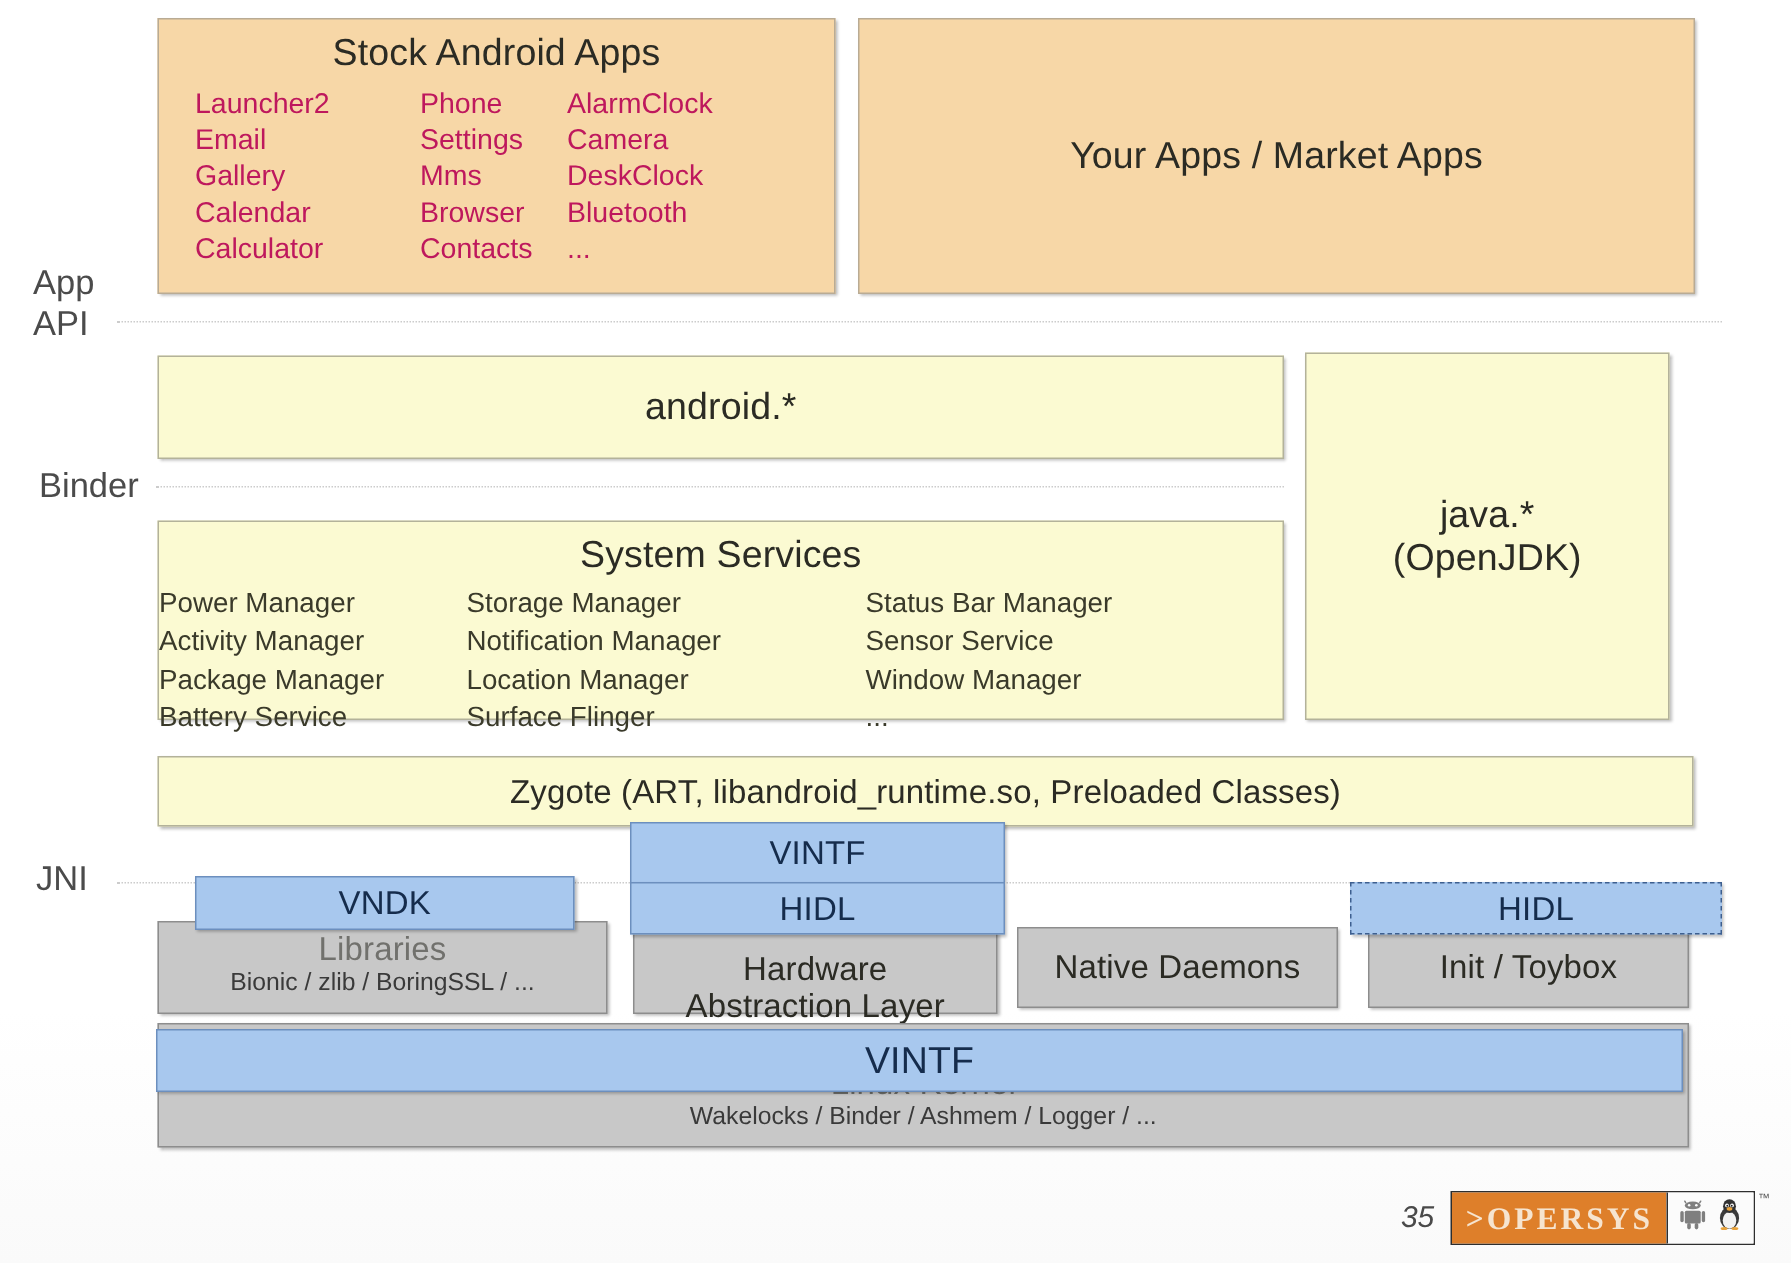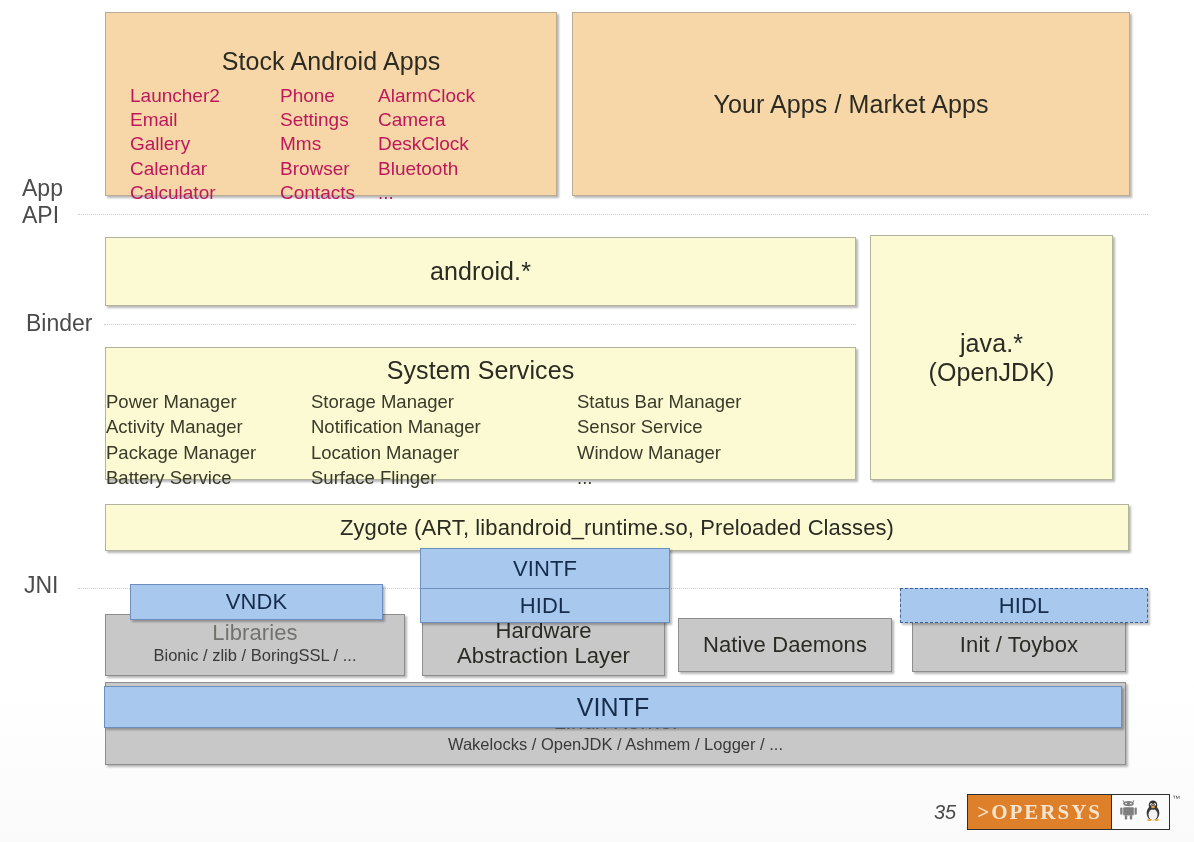--- a/index.html
+++ b/index.html
@@ -106,21 +106,21 @@
   <div class="side-label" style="left:22px; top:175px;">App
 API</div>
   <div class="divider" style="left:78px; top:214px; width:1070px;"></div>
 
   <div class="side-label" style="left:14px; top:310px;margin-left:12px;">Binder</div>
   <div class="divider" style="left:104px; top:324px; width:752px;"></div>
 
   <div class="side-label" style="left:24px; top:572px;">JNI</div>
   <div class="divider" style="left:78px; top:588px; width:1070px;"></div>
 
-  <div class="box orange" style="left:105px; top:12px; width:452px; height:184px; padding-top:34px;">
+  <div class="box orange" style="left:105px; top:12px; width:452px; height:184px; padding-top:8px;">
     <div class="title">Stock Android Apps</div>
     <div class="cols" style="margin-top:8px;">
       <div class="col" style="width:150px;">
         <span>Launcher2</span>
         <span>Email</span>
         <span>Gallery</span>
         <span>Calendar</span>
         <span>Calculator</span>
       </div>
       <div class="col" style="width:98px;">
@@ -180,21 +180,21 @@
   <div class="box cream center-all" style="left:105px; top:504px; width:1024px; height:47px;">
     <div class="title title-sm">Zygote (ART, libandroid_runtime.so, Preloaded Classes)</div>
   </div>
 
   <div class="box grey" style="left:105px; top:614px; width:300px; height:62px; padding-top:5px;">
     <div class="title title-sm hidden-behind">Libraries</div>
     <div style="font-size:16.5px; color:#3a3a3a; margin-top:1px;">Bionic / zlib / BoringSSL / ...</div>
   </div>
 
   <div class="box grey" style="left:422px; top:614px; width:243px; height:62px; padding-top:3px;">
-    <div class="title title-sm" style="white-space:pre-line;">Hardware
+    <div class="title title-sm" style="white-space:pre-line;margin-top:15px;">Hardware
 Abstraction Layer</div>
   </div>
 
   <div class="box grey center-all" style="left:678px; top:618px; width:214px; height:54px;">
     <div class="title title-sm">Native Daemons</div>
   </div>
 
   <div class="box grey center-all" style="left:912px; top:618px; width:214px; height:54px;">
     <div class="title title-sm">Init / Toybox</div>
   </div>
@@ -209,21 +209,21 @@
   <div class="box blue center-all" style="left:420px; top:588px; width:250px; height:35px;">
     <div class="title title-sm">HIDL</div>
   </div>
 
   <div class="box blue-dashed center-all" style="left:900px; top:588px; width:248px; height:35px;">
     <div class="title title-sm">HIDL</div>
   </div>
 
   <div class="box grey" style="left:105px; top:682px; width:1021px; height:83px; padding-top:26px;">
     <div class="title title-sm hidden-behind">Linux Kernel</div>
-    <div style="font-size:16.5px; color:#3a3a3a; margin-top:1px;">Wakelocks / OpenJDK / Ashmem / Logger / ...</div>
+    <div style="font-size:16.5px; color:#3a3a3a; margin-top:1px;">Wakelocks / Binder / Ashmem / Logger / ...</div>
   </div>
 
   <div class="box blue center-all" style="left:104px; top:686px; width:1018px; height:42px;">
     <div class="title">VINTF</div>
   </div>
 
   <div id="footer">
     <div id="page-num">35</div>
     <div id="logo-wrap">
       <div id="logo-text">&gt;OPERSYS</div>

